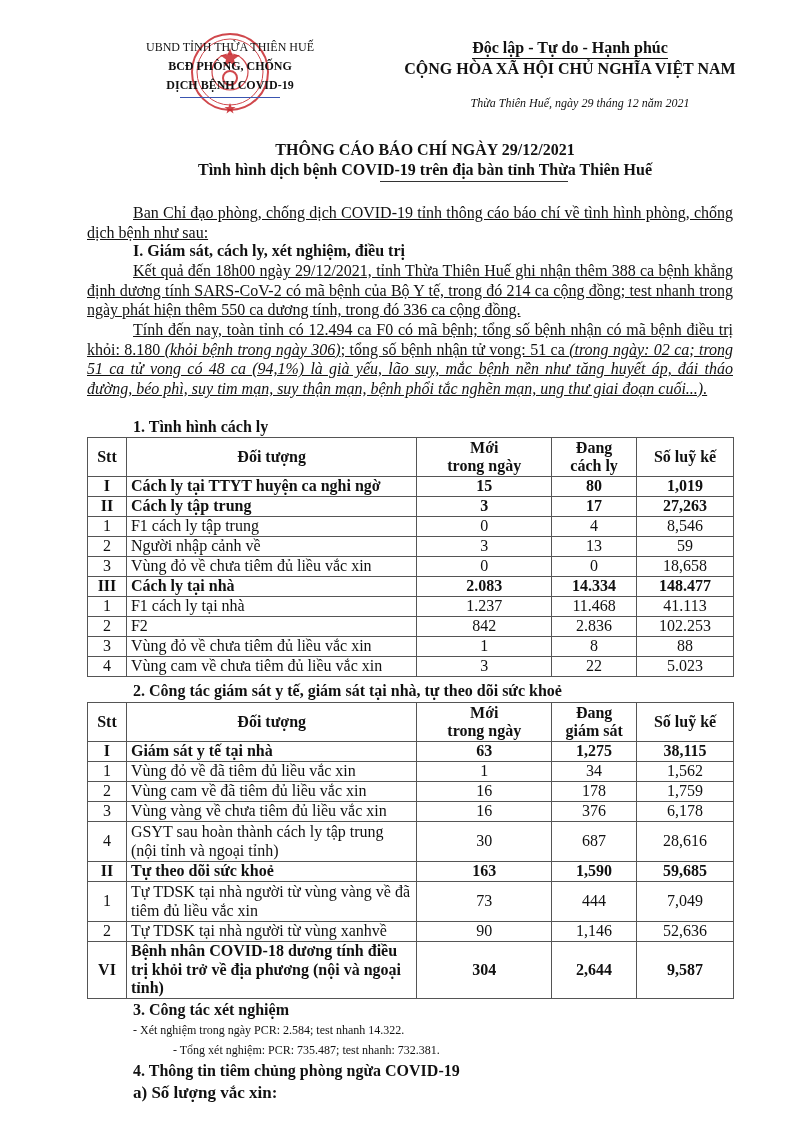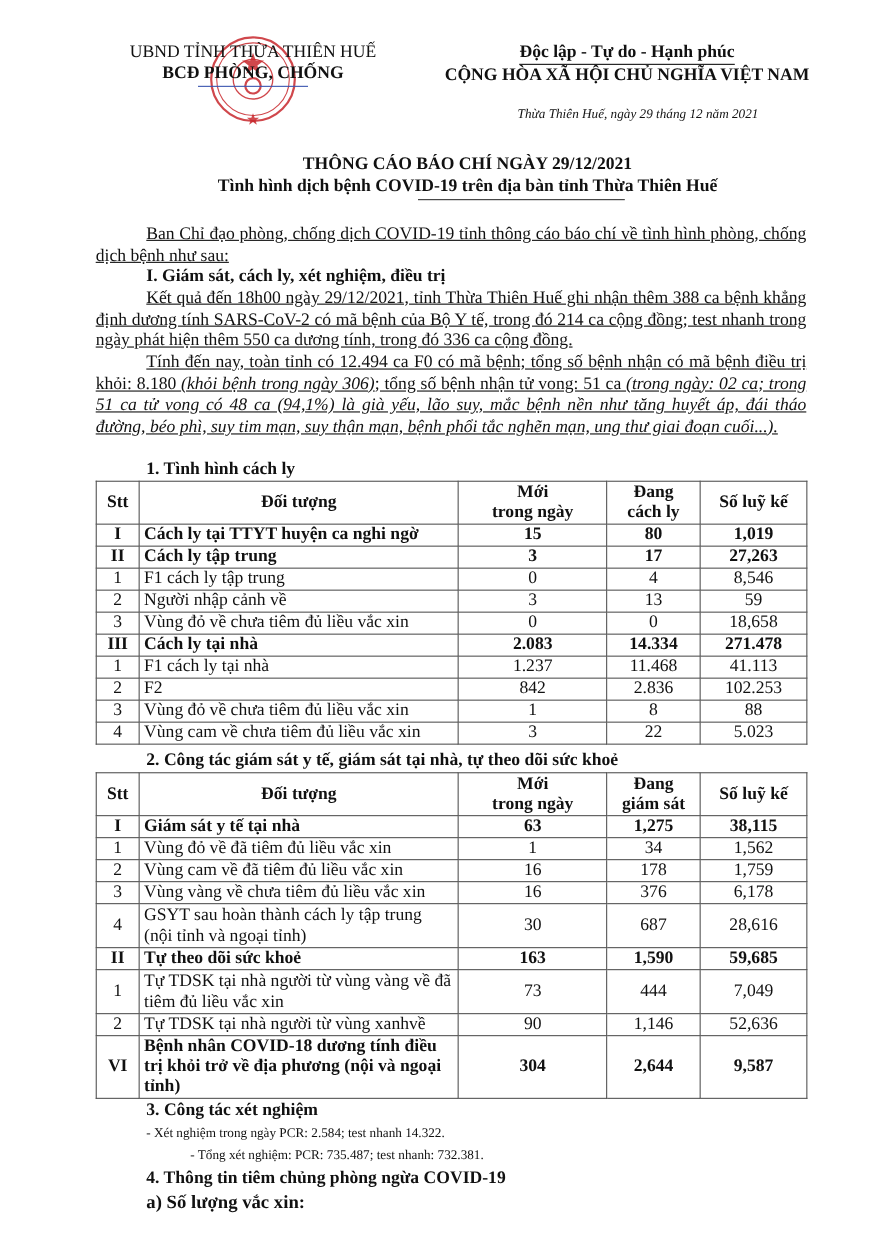--- a/index.html
+++ b/index.html
@@ -1,19 +1,19 @@
 <!DOCTYPE html>
 <html><head>
 <meta charset="utf-8">
 <style>
   html, body { margin:0; padding:0; background:#ffffff; }
   body { width:800px; height:1131px; position:relative; overflow:hidden;
          font-family:"Liberation Serif", "DejaVu Serif", serif; color:#111; }
   .abs { position:absolute; }
-  .hdr-left { left:80px; top:38px; width:300px; text-align:center; font-size:16px; line-height:19px; }
+  .hdr-left { left:80px; top:38px; width:300px; text-align:center; font-size:12px; line-height:19px; }
   .hdr-left .l1 { font-weight:normal; }
   .hdr-left .b { font-weight:bold; }
   .hdr-left .uline { width:100px; height:1px; background:#3a55b0; margin:2px auto 0; }
   .hdr-right { left:370px; top:38px; width:400px; text-align:center; font-size:16px; line-height:19px; font-weight:bold; }
   .hdr-right .motto { display:inline-block; border-bottom:1px solid #111; padding-bottom:1px; }
   .date { left:390px; top:96px; width:380px; text-align:center; font-style:italic; font-size:12px; }
   .stamp { left:190px; top:20px; width:80px; height:100px; pointer-events:none; }
   .title { left:80px; top:140px; width:690px; text-align:center; font-weight:bold; font-size:16px; line-height:20px; }
   .title .sub-uline { width:188px; height:1px; background:#333; margin:1px auto 0; margin-left:300px; }
   .para { left:87px; width:646px; font-size:16px; line-height:19.6px; text-align:justify; }
@@ -40,20 +40,21 @@
     <circle cx="40" cy="52" r="18" stroke-width="1.2"></circle>
     <circle cx="40" cy="58" r="7" stroke-width="2"></circle>
   </g>
   <polygon points="40,28 42.5,35 50,35 44,39.5 46,47 40,42.5 34,47 36,39.5 30,35 37.5,35" fill="#c8282d" opacity="0.85"></polygon>
   <polygon points="40,83 41.5,87 45.5,87 42.3,89.5 43.5,93.5 40,91 36.5,93.5 37.7,89.5 34.5,87 38.5,87" fill="#c8282d" opacity="0.85"></polygon>
 </svg>
 
 <div class="abs hdr-left">
   <div class="l1">UBND TỈNH THỪA THIÊN HUẾ</div>
   <div class="b">BCĐ PHÒNG, CHỐNG</div>
+  <div class="b">DỊCH BỆNH COVID-19</div>
   <div class="uline"></div>
 </div>
 
 <div class="abs hdr-right">
   <div><span class="motto">Độc lập - Tự do - Hạnh phúc</span></div>
   <div>CỘNG HÒA XÃ HỘI CHỦ NGHĨA VIỆT NAM</div>
 </div>
 
 <div class="abs date">Thừa Thiên Huế, ngày 29 tháng 12 năm 2021</div>
 
@@ -130,21 +131,21 @@
         <td>Vùng đỏ về chưa tiêm đủ liều vắc xin</td>
         <td class="num">0</td>
         <td class="num">0</td>
         <td class="num">18,658</td>
       </tr>
       <tr class="bold" style="height: 20px;">
         <td class="stt">III</td>
         <td>Cách ly tại nhà</td>
         <td class="num">2.083</td>
         <td class="num">14.334</td>
-        <td class="num">271.478</td>
+        <td class="num">148.477</td>
       </tr>
       <tr style="height: 20px;">
         <td class="stt">1</td>
         <td>F1 cách ly tại nhà</td>
         <td class="num">1.237</td>
         <td class="num">11.468</td>
         <td class="num">41.113</td>
       </tr>
       <tr style="height: 20px;">
         <td class="stt">2</td>

